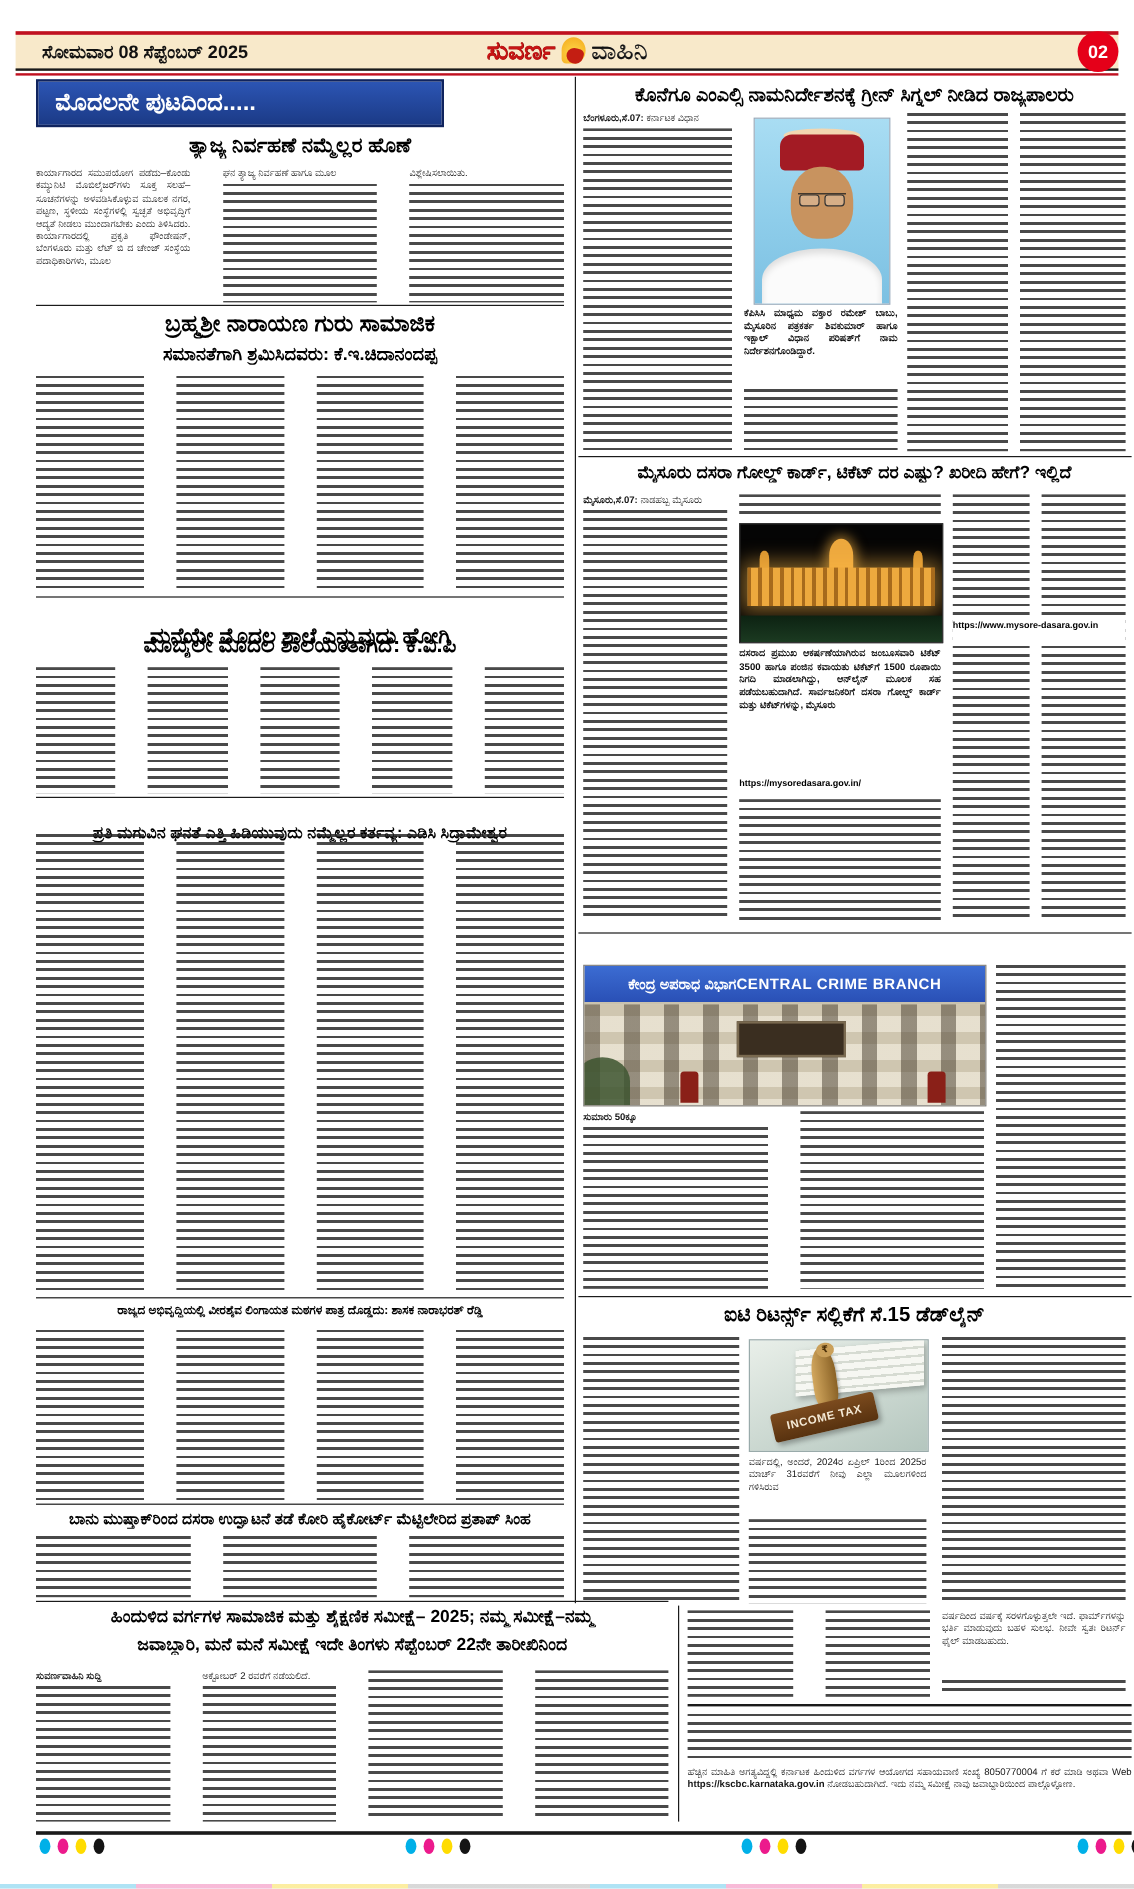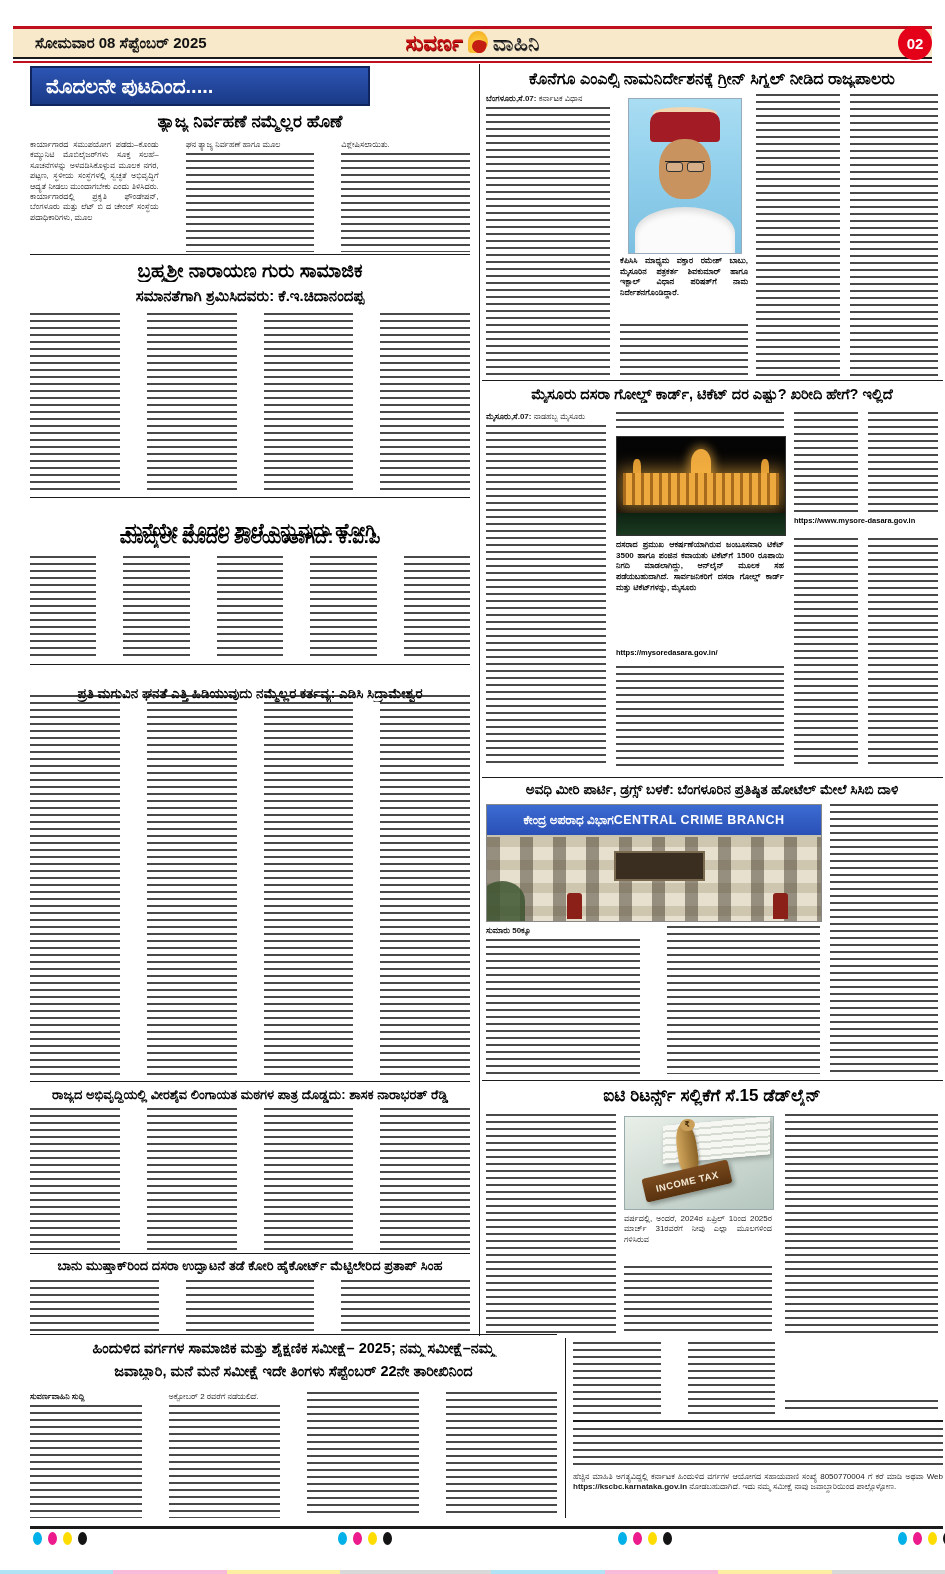--- a/index.html
+++ b/index.html
@@ -143,21 +143,21 @@
 
   <div class="abs hl" style="left:30px;top:670px;width:440px;font-size:13.5px;margin-top:16px;">ಪ್ರತಿ ಮಗುವಿನ ಘನತೆ ಎತ್ತಿ ಹಿಡಿಯುವುದು ನಮ್ಮೆಲ್ಲರ ಕರ್ತವ್ಯ: ಎಡಿಸಿ ಸಿದ್ರಾಮೇಶ್ವರ</div>
   <div class="abs cols" style="left:30px;top:695px;width:440px;height:383px;">
     <div class="greek"></div>
     <div class="greek"></div>
     <div class="greek"></div>
     <div class="greek"></div>
   </div>
   <div class="abs rule" style="left:30px;top:1081px;width:440px;height:1px;"></div>
 
-  <div class="abs hl" style="left:30px;top:1087px;width:440px;font-size:13px;">ರಾಜ್ಯದ ಅಭಿವೃದ್ಧಿಯಲ್ಲಿ ವೀರಶೈವ ಲಿಂಗಾಯತ ಮಠಗಳ ಪಾತ್ರ ದೊಡ್ಡದು: ಶಾಸಕ ನಾರಾಭರತ್ ರೆಡ್ಡಿ</div>
+  <div class="abs hl" style="left:30px;top:1087px;width:440px;font-size:10px;">ರಾಜ್ಯದ ಅಭಿವೃದ್ಧಿಯಲ್ಲಿ ವೀರಶೈವ ಲಿಂಗಾಯತ ಮಠಗಳ ಪಾತ್ರ ದೊಡ್ಡದು: ಶಾಸಕ ನಾರಾಭರತ್ ರೆಡ್ಡಿ</div>
   <div class="abs cols" style="left:30px;top:1108px;width:440px;height:142px;">
     <div class="greek"></div>
     <div class="greek"></div>
     <div class="greek"></div>
     <div class="greek"></div>
   </div>
   <div class="abs rule" style="left:30px;top:1253px;width:440px;height:1px;"></div>
 
   <div class="abs hl" style="left:30px;top:1258px;width:440px;font-size:13px;">ಬಾನು ಮುಷ್ತಾಕ್‌ರಿಂದ ದಸರಾ ಉದ್ಘಾಟನೆ ತಡೆ ಕೋರಿ ಹೈಕೋರ್ಟ್ ಮೆಟ್ಟಿಲೇರಿದ ಪ್ರತಾಪ್ ಸಿಂಹ</div>
   <div class="abs cols" style="left:30px;top:1280px;width:440px;height:51px;">
@@ -215,21 +215,20 @@
     <span class="pp-lawn"></span>
   </div>
   <p class="abs cap" style="left:616px;top:540px;width:168px;height:102px;">ದಸರಾದ ಪ್ರಮುಖ ಆಕರ್ಷಣೆಯಾಗಿರುವ ಜಂಬೂಸವಾರಿ ಟಿಕೆಟ್ 3500 ಹಾಗೂ ಪಂಜಿನ ಕವಾಯತು ಟಿಕೆಟ್‌ಗೆ 1500 ರೂಪಾಯಿ ನಿಗದಿ ಮಾಡಲಾಗಿದ್ದು, ಆನ್‌ಲೈನ್ ಮೂಲಕ ಸಹ ಪಡೆಯಬಹುದಾಗಿದೆ. ಸಾರ್ವಜನಿಕರಿಗೆ ದಸರಾ ಗೋಲ್ಡ್ ಕಾರ್ಡ್ ಮತ್ತು ಟಿಕೆಟ್‌ಗಳನ್ನು, ಮೈಸೂರು</p>
   <div class="abs urltag" style="left:616px;top:648px;width:168px;height:12px;">https://mysoredasara.gov.in/</div>
   <div class="abs greek" style="left:616px;top:666px;width:168px;height:102px;"></div>
   <div class="abs greek" style="left:794px;top:412px;width:64px;height:356px;"></div>
   <div class="abs greek" style="left:868px;top:412px;width:70px;height:356px;"></div>
   <div class="abs urltag" style="left:794px;top:516px;width:144px;height:22px;">https://www.mysore-dasara.gov.in</div>
   <div class="abs rule" style="left:482px;top:777px;width:461px;height:1px;"></div>
 
-  <div class="abs hl" style="left:486px;top:782px;width:452px;font-size:13.5px;">ಅವಧಿ ಮೀರಿ ಪಾರ್ಟಿ, ಡ್ರಗ್ಸ್ ಬಳಕೆ: ಬೆಂಗಳೂರಿನ ಪ್ರತಿಷ್ಠಿತ ಹೋಟೆಲ್ ಮೇಲೆ ಸಿಸಿಬಿ ದಾಳಿ</div>
   <div class="abs ccb" style="left:486px;top:804px;width:334px;height:116px;">
     <div class="cb-sign">
       <span class="cb-kn">ಕೇಂದ್ರ ಅಪರಾಧ ವಿಭಾಗ</span>
       <span class="cb-en">CENTRAL CRIME BRANCH</span>
     </div>
     <div class="cb-bldg"></div>
     <span class="cb-plate"></span>
     <span class="cb-post1"></span>
     <span class="cb-post2"></span>
     <span class="cb-tree"></span>
@@ -255,20 +254,21 @@
       </span>
   </div>
   <p class="abs bt" style="left:624px;top:1214px;width:148px;height:46px;">ವರ್ಷದಲ್ಲಿ, ಅಂದರೆ, 2024ರ ಏಪ್ರಿಲ್ 1ರಿಂದ 2025ರ ಮಾರ್ಚ್ 31ರವರೆಗೆ ನೀವು ಎಲ್ಲಾ ಮೂಲಗಳಿಂದ ಗಳಿಸಿರುವ</p>
   <div class="abs greek" style="left:624px;top:1266px;width:148px;height:70px;"></div>
   <div class="abs greek" style="left:785px;top:1114px;width:153px;height:224px;"></div>
 
   <div class="abs cols" style="left:573px;top:1342px;width:202px;height:72px;">
     <div class="greek"></div>
     <div class="greek"></div>
   </div>
+  <p class="abs bt" style="left:785px;top:1342px;width:153px;height:54px;">ವರ್ಷದಿಂದ ವರ್ಷಕ್ಕೆ ಸರಳಗೊಳ್ಳುತ್ತಲೇ ಇದೆ. ಫಾರ್ಮ್‌ಗಳನ್ನು ಭರ್ತಿ ಮಾಡುವುದು ಬಹಳ ಸುಲಭ. ನೀವೇ ಸ್ವತಃ ರಿಟರ್ನ್ ಫೈಲ್ ಮಾಡಬಹುದು.</p>
   <div class="abs greek" style="left:785px;top:1400px;width:153px;height:14px;"></div>
   <div class="abs rule" style="left:573px;top:1420px;width:370px;height:2px;"></div>
   <div class="abs greek" style="left:573px;top:1428px;width:370px;height:40px;"></div>
   <p class="abs bt" style="left:573px;top:1472px;width:370px;height:46px;">
     <span>ಹೆಚ್ಚಿನ ಮಾಹಿತಿ ಅಗತ್ಯವಿದ್ದಲ್ಲಿ ಕರ್ನಾಟಕ ಹಿಂದುಳಿದ ವರ್ಗಗಳ ಆಯೋಗದ ಸಹಾಯವಾಣಿ ಸಂಖ್ಯೆ 8050770004 ಗೆ ಕರೆ ಮಾಡಿ ಅಥವಾ Web</span>
     <b>https://kscbc.karnataka.gov.in</b>
     <span>ನೋಡಬಹುದಾಗಿದೆ. ಇದು ನಮ್ಮ ಸಮೀಕ್ಷೆ ನಾವು ಜವಾಬ್ದಾರಿಯಿಂದ ಪಾಲ್ಗೊಳ್ಳೋಣ.</span>
   </p>
 
   <div class="abs rule" style="left:30px;top:1526px;width:913px;height:3px;"></div>

